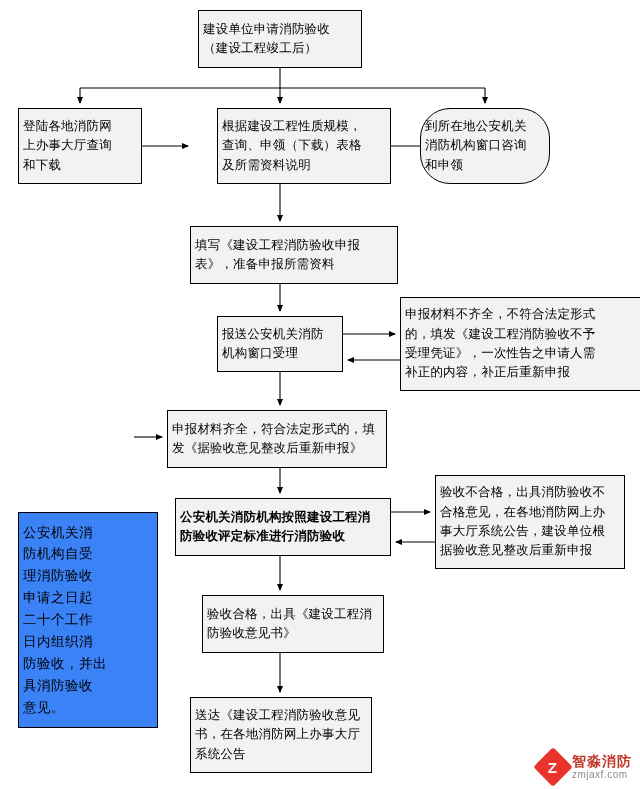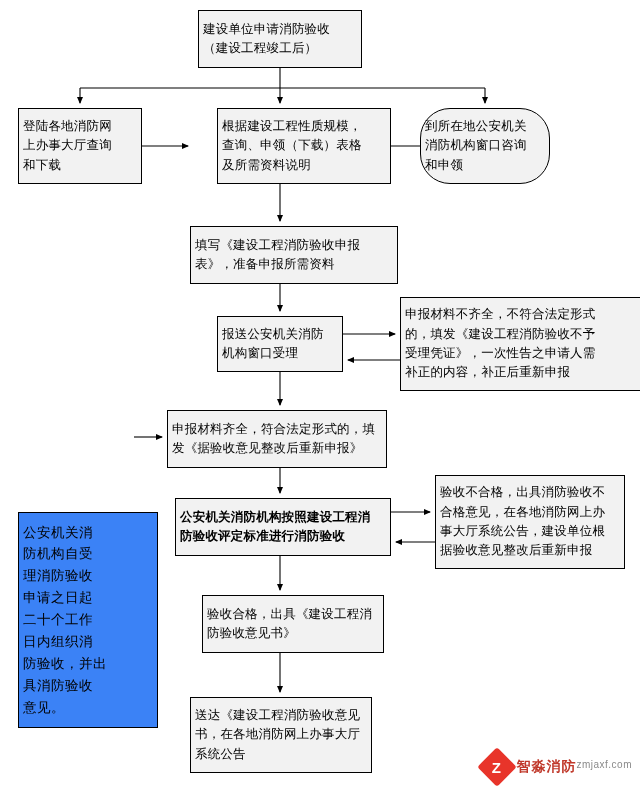--- a/index.html
+++ b/index.html
@@ -74,21 +74,21 @@
   }
   .wm-badge span {
     transform: rotate(-45deg);
     color: #ffffff;
     font-size: 15px;
     font-weight: bold;
     font-family: "Liberation Sans", sans-serif;
   }
   .wm-text {
     display: flex;
-    flex-direction: row;
+    flex-direction: column;
     line-height: 1.12;
   }
   .wm-title {
     font-size: 14px;
     font-weight: bold;
     color: #c0392b;
     font-family: "Liberation Sans", sans-serif;
     letter-spacing: 1px;
   }
   .wm-sub {

